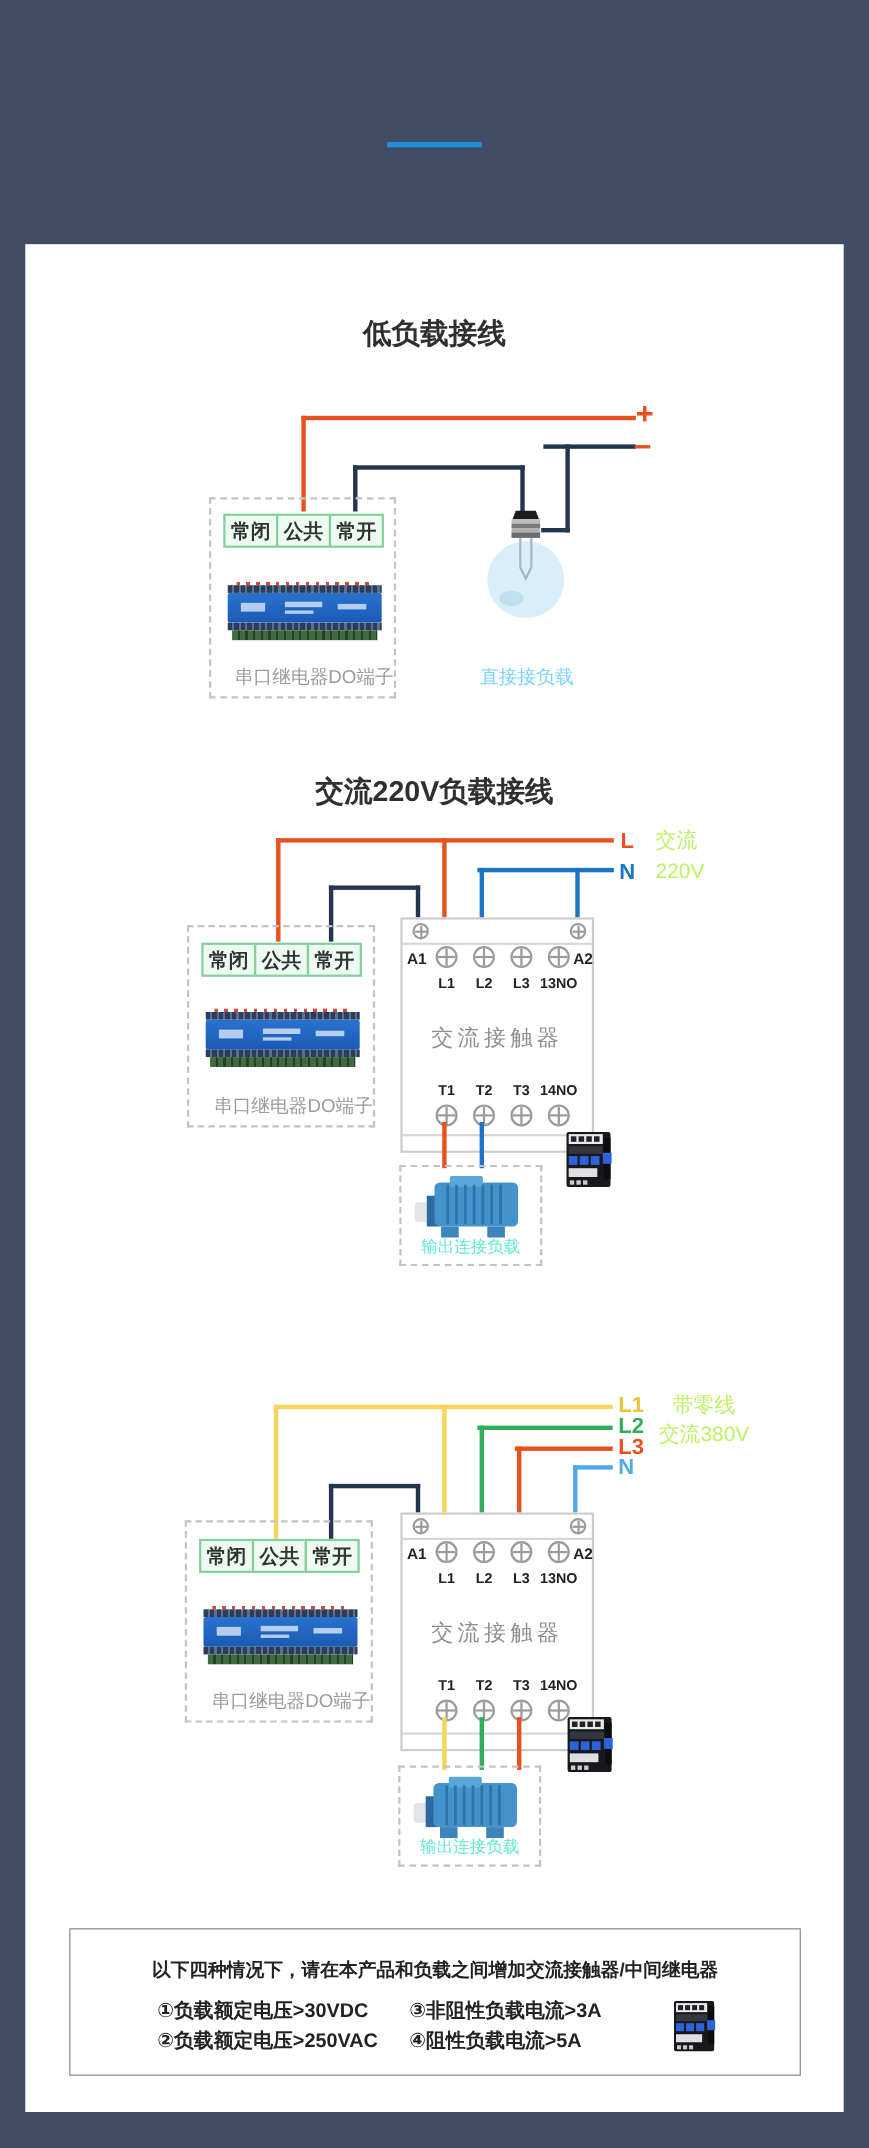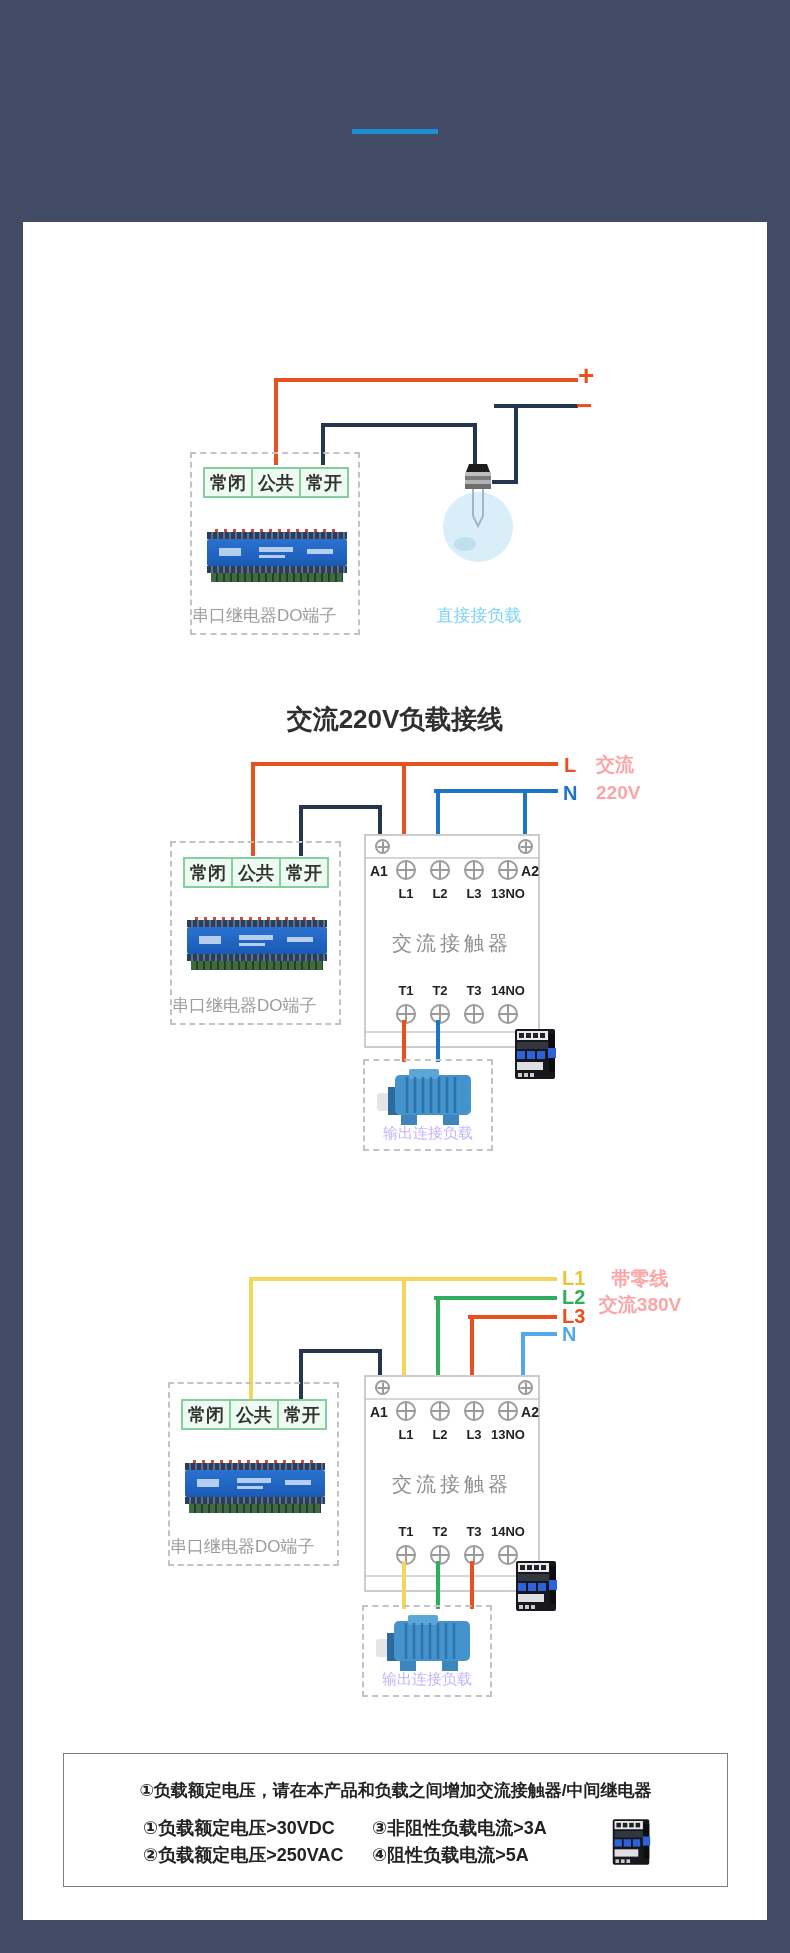--- a/index.html
+++ b/index.html
@@ -13,30 +13,30 @@
   .h-rule{position:absolute;left:352px;top:129px;width:86px;height:5px;background:#1e8fd5;}
   .h-sub{position:absolute;left:0;top:153px;width:100%;text-align:center;color:#fff;font-size:25px;letter-spacing:1px;}
   
   .s-title{position:absolute;left:0;width:100%;text-align:center;color:#2f2f2f;font-size:26px;font-weight:bold;}
   .s-sub{position:absolute;left:0;width:100%;text-align:center;color:#4d4d4d;font-size:16px;}
   
   .w{position:absolute;}
   .red{background:#e8511e;} .navy{background:#24364f;} .blue{background:#1b74c5;}
   .yellow{background:#f5d65a;} .green{background:#2fae5e;} .lblue{background:#53a9e8;}
   .wlab{position:absolute;font-weight:bold;font-size:20px;line-height:1;}
-  .tlab{position:absolute;color:#fca5a5;font-size:19px;line-height:26px;font-weight:bold;}
+  .tlab{position:absolute;color:#bef264;font-size:19px;line-height:26px;}
   
   .dash{position:absolute;border:2px dashed #c3c3c3;box-sizing:border-box;}
   .cells{position:absolute;left:11px;display:flex;}
   .cell{width:50px;height:31px;border:2px solid #84cf9b;background:#edfbf2;box-sizing:border-box;
         margin-left:-2px;display:flex;align-items:center;justify-content:center;
         font-size:18px;font-weight:bold;color:#333;}
   .cell:first-child{margin-left:0;}
-  .relay-label{position:absolute;left:0;right:0;bottom:6px;text-align:left;font-size:17px;color:#9b9b9b;}
-  .load-label{position:absolute;left:0;right:0;bottom:6px;text-align:center;font-size:15px;color:#c4b5fd;}
+  .relay-label{position:absolute;left:0;right:0;bottom:6px;text-align:right;font-size:17px;color:#9b9b9b;}
+  .load-label{position:absolute;left:0;right:0;bottom:6px;text-align:center;font-size:15px;color:#5eead4;}
   
   .device{position:absolute;left:15px;width:140px;}
   .dev-strip{height:7px;background:repeating-linear-gradient(90deg,#2d3c57 0 4px,#5a7091 4px 6px);}
   .dev-red{height:3px;margin:0 8px;background:repeating-linear-gradient(90deg,#d14a3a 0 3px,#fff 3px 9px);}
   .dev-body{position:relative;height:27px;background:linear-gradient(#2a72d0,#1a5ab4);border-radius:2px;}
   .dev-body i{position:absolute;background:#cfe0f5;opacity:.85;}
   .dev-green{height:9px;margin:0 4px;background:repeating-linear-gradient(90deg,#3f6b41 0 5px,#273f28 5px 7px);}
   
   .screw{position:absolute;border-radius:50%;background:#fff;border:2px solid #9b9b9b;box-sizing:border-box;}
   .screw::before,.screw::after{content:"";position:absolute;background:#9b9b9b;left:50%;top:50%;}
@@ -58,20 +58,21 @@
 </style>
 </head>
 <body>
 
 <div class="page">
 
   <div class="h-rule"></div>
 
   <div class="card"></div>
 
+  <div class="s-title" style="top:286px">低负载接线</div>
 
   <div class="w red" style="left:274px;top:378px;width:304px;height:4px"></div>
   <div class="w red" style="left:274px;top:378px;width:4px;height:87px"></div>
   <div class="wlab" style="left:578px;top:362px;color:#e8511e;font-size:28px">+</div>
   <div class="w navy" style="left:494px;top:404px;width:84px;height:4px"></div>
   <div class="wlab" style="left:576px;top:392px;color:#e8511e;font-size:28px">−</div>
   <div class="w navy" style="left:321px;top:423px;width:4px;height:42px"></div>
   <div class="w navy" style="left:321px;top:423px;width:156px;height:4px"></div>
   <div class="w navy" style="left:473px;top:423px;width:4px;height:45px"></div>
   <div class="w navy" style="left:514px;top:404px;width:4px;height:80px"></div>
@@ -311,21 +312,21 @@
       <rect x="25" y="23" width="8" height="8" fill="#2e62d9"></rect>
     <rect x="5" y="34" width="26" height="8" fill="#dfdfe2"></rect>
     <rect x="6" y="45" width="4" height="4" fill="#caccd0"></rect>
       <rect x="12" y="45" width="4" height="4" fill="#caccd0"></rect>
       <rect x="18" y="45" width="4" height="4" fill="#caccd0"></rect>
     <rect x="37" y="6" width="6" height="38" fill="#0c0d10"></rect>
     <rect x="36" y="20" width="8" height="10" fill="#2e62d9"></rect>
   </svg>
 
   <div class="note">
-    <div class="note-title">①负载额定电压，请在本产品和负载之间增加交流接触器/中间继电器</div>
+    <div class="note-title">以下四种情况下，请在本产品和负载之间增加交流接触器/中间继电器</div>
     <div class="note-item" style="left:79px;top:62px">①负载额定电压&gt;30VDC</div>
     <div class="note-item" style="left:79px;top:89px">②负载额定电压&gt;250VAC</div>
     <div class="note-item" style="left:308px;top:62px">③非阻性负载电流&gt;3A</div>
     <div class="note-item" style="left:308px;top:89px">④阻性负载电流&gt;5A</div>
     <svg style="position:absolute;left:546px;top:64px" width="42" height="48" viewBox="0 0 46 52">
       <rect x="3" y="1" width="40" height="50" rx="2" fill="#17181c"></rect>
       <rect x="5" y="3" width="31" height="9" fill="#e9e9ec"></rect>
       <rect x="7" y="5" width="5" height="5" fill="#202228"></rect>
         <rect x="14" y="5" width="5" height="5" fill="#202228"></rect>
       <rect x="21" y="5" width="5" height="5" fill="#202228"></rect>

